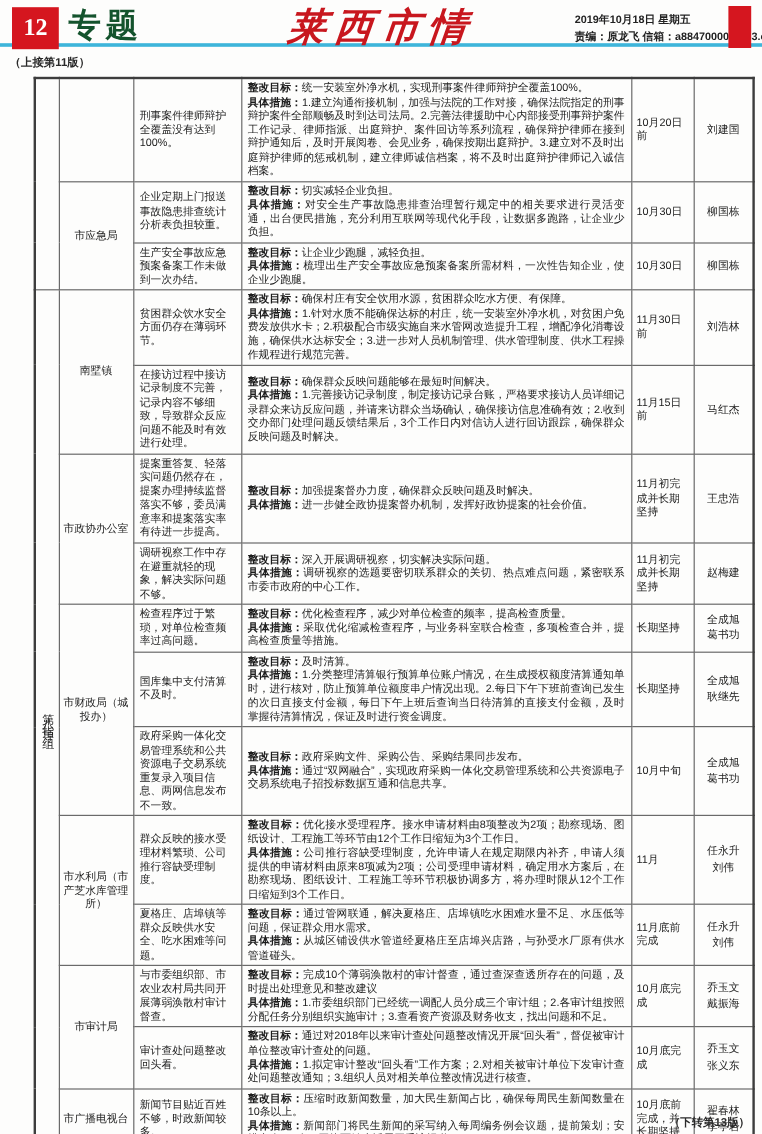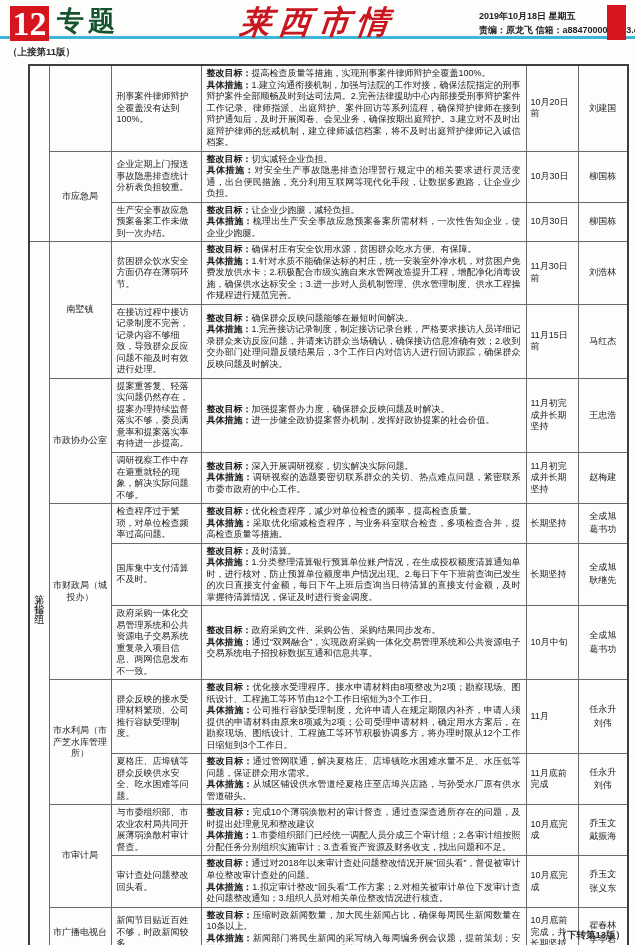--- a/index.html
+++ b/index.html
@@ -6,21 +6,21 @@
   html,body { background:#e9e9e7; }
   .page {
     position:relative; width:635px; height:945px; margin:0 auto;
     background:#fdfdfc; overflow:hidden;
     font-family:"Liberation Sans", sans-serif; color:#1c1c1c;
   }
   
   .page-num-box{
     position:absolute; left:10px; top:6px; width:39px; height:35px;
     background:#d5161f; color:#fff; display:flex; align-items:center; justify-content:center;
-    font-family:"Liberation Serif", serif; font-weight:bold; font-size:34px; z-index:2;
+    font-family:"Liberation Serif", serif; font-weight:bold; font-size:20px; z-index:2;
   }
   .section-title{
     position:absolute; left:57px; top:3px; font-size:27px; font-weight:bold;
     letter-spacing:4px; color:#14532d; z-index:2;
   }
   .masthead{
     position:absolute; left:50%; top:1px; transform:translateX(-50%) skewX(-6deg);
     color:#c8171e; font-family:"DejaVu Serif", serif; font-weight:bold; font-style:italic;
     font-size:32px; letter-spacing:7px; white-space:nowrap; z-index:2;
   }
@@ -93,21 +93,21 @@
       <col class="w-measures">
         <col class="w-deadline">
         <col class="w-person">
     </colgroup>
     <tbody>
         <tr>
           <td rowspan="3" class="c-group"><span class="vtext"></span></td>
           <td rowspan="1" class="c-dept"></td>
           <td class="c-problem">刑事案件律师辩护全覆盖没有达到100%。</td>
           <td class="c-measures">
-            <p><b>整改目标：</b><span>提高检查质量等措施，实现刑事案件律师辩护全覆盖100%。</span></p>
+            <p><b>整改目标：</b><span>统一安装室外净水机，实现刑事案件律师辩护全覆盖100%。</span></p>
             <p><b>具体措施：</b><span>1.建立沟通衔接机制，加强与法院的工作对接，确保法院指定的刑事辩护案件全部顺畅及时到达司法局。2.完善法律援助中心内部接受刑事辩护案件工作记录、律师指派、出庭辩护、案件回访等系列流程，确保辩护律师在接到辩护通知后，及时开展阅卷、会见业务，确保按期出庭辩护。3.建立对不及时出庭辩护律师的惩戒机制，建立律师诚信档案，将不及时出庭辩护律师记入诚信档案。</span></p>
           </td>
           <td class="c-deadline">10月20日前</td>
           <td class="c-person">
             <div>刘建国</div>
           </td>
         </tr>
         <tr>
           <td rowspan="2" class="c-dept">市应急局</td>
           <td class="c-problem">企业定期上门报送事故隐患排查统计分析表负担较重。</td>

